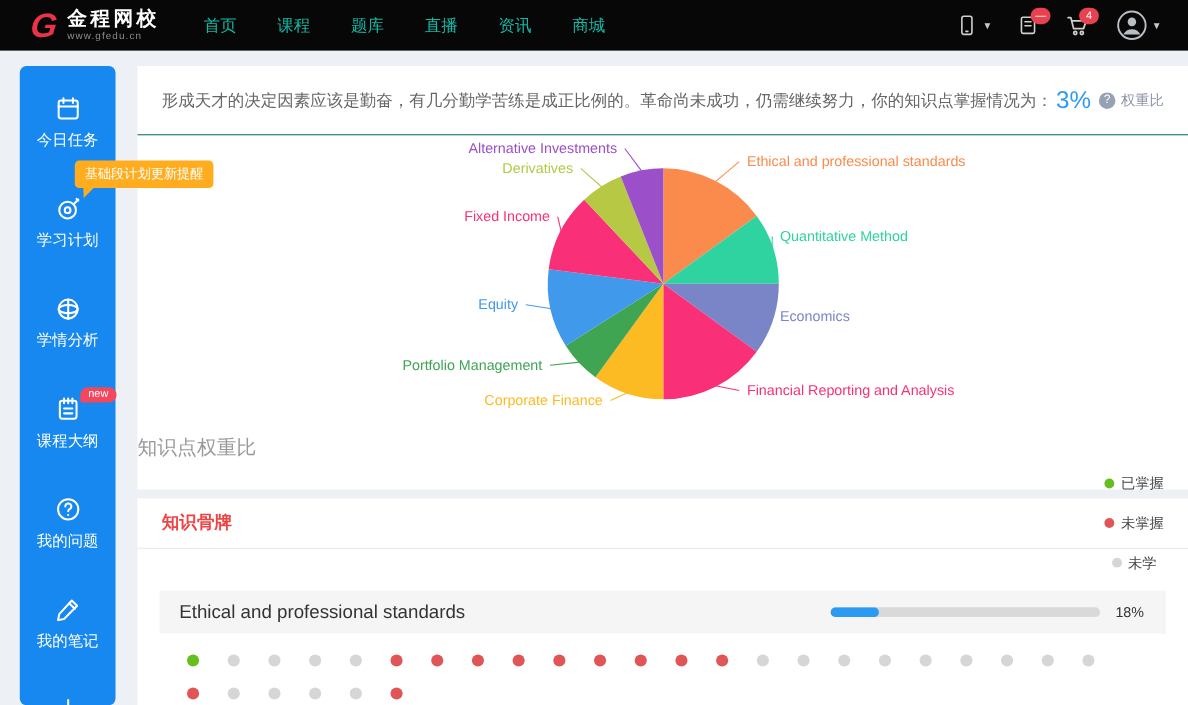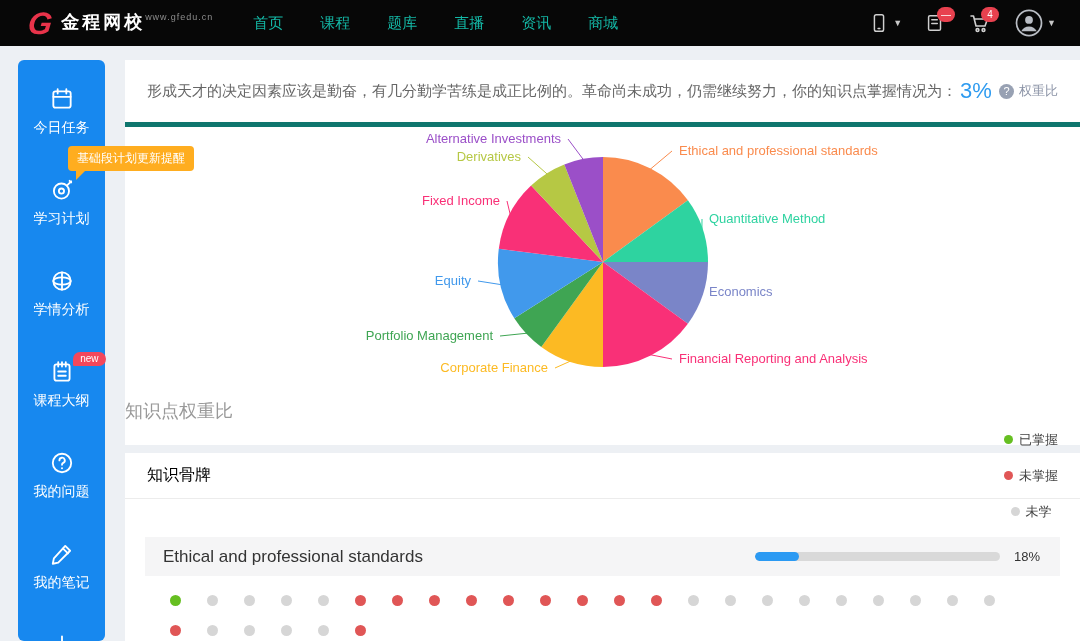--- a/index.html
+++ b/index.html
@@ -5,21 +5,21 @@
   html,body{margin:0;padding:0;}
   body{width:1080px;height:641px;position:relative;background:#edf0f4;
        font-family:"Liberation Sans","DejaVu Sans",sans-serif;overflow:hidden;}
 
   
   .navbar{position:absolute;top:0;left:0;width:1080px;height:46px;background:#070707;
           display:flex;align-items:center;z-index:10;}
   .logo{margin-left:28px;display:flex;align-items:center;gap:9px;cursor:pointer;}
   .logo-mark{color:#e8334a;font-size:31px;font-weight:bold;font-style:italic;line-height:1;
              transform:skewX(-6deg);}
-  .logo-text{display:flex;flex-direction:row;line-height:1.1;}
+  .logo-text{display:flex;flex-direction:column;line-height:1.1;}
   .logo-brand{color:#ffffff;font-size:18px;letter-spacing:3px;font-weight:bold;}
   .logo-domain{color:#8d8d8d;font-size:9px;letter-spacing:1px;}
   .menu{display:flex;gap:37px;margin-left:40px;}
   .menu-item{color:#14b8a6;font-size:15px;cursor:pointer;white-space:nowrap;}
   .nav-right{margin-left:auto;margin-right:24px;display:flex;align-items:center;gap:22px;}
   .nav-ico{position:relative;display:flex;align-items:center;cursor:pointer;}
   .nav-ico svg{display:block;}
   .caret{color:#c7c7c7;font-size:9px;margin-left:3px;}
   .badge{position:absolute;top:-4px;left:13px;min-width:10px;height:15px;padding:0 4px;
          background:#e8414f;border-radius:9px;color:#fff;font-size:10px;line-height:15px;
@@ -38,37 +38,37 @@
   .plan-tooltip{position:absolute;left:50px;top:86px;background:#ffad1f;color:#fff;
                 font-size:12px;padding:4px 9px;border-radius:4px;white-space:nowrap;z-index:8;}
   .plan-tooltip:after{content:"";position:absolute;left:8px;bottom:-9px;
                 border:5px solid transparent;border-top-color:#ffad1f;border-left-color:#ffad1f;}
 
   
   .card-top{position:absolute;left:125px;top:60px;width:955px;height:385px;background:#fff;}
   .card-bottom{position:absolute;left:125px;top:453px;width:955px;height:188px;background:#fff;}
 
   .top-header{height:62px;display:flex;align-items:center;padding:0 22px;
-              border-bottom:5px solid #0f766e;}
+              border-bottom:1px solid #0f766e;}
   .msg{color:#666;font-size:15px;}
   .pct{color:#2e9bf0;font-size:22px;margin-left:3px;}
   .weight-link{margin-left:auto;color:#8b93a6;font-size:13px;display:flex;align-items:center;
                gap:5px;cursor:pointer;}
   .q-icon{width:15px;height:15px;border-radius:50%;background:#98a1b3;color:#fff;font-size:11px;
           display:flex;align-items:center;justify-content:center;}
 
   .chart-wrap{position:relative;height:300px;}
   .chart-wrap svg{position:absolute;left:8px;top:0;}
   .pie-label{font-size:13px;font-family:"Liberation Sans",sans-serif;}
   .chart-caption{position:absolute;top:272px;left:0;width:100%;text-align:left;color:#999;
                  font-size:18px;}
 
   .kb-header{height:45px;display:flex;align-items:center;padding:0 22px;
              border-bottom:1px solid #ececec;}
-  .kb-title{color:#000000;font-size:16px;font-weight:normal;}
+  .kb-title{color:#ef4444;font-size:16px;font-weight:bold;}
   .legend{margin-left:auto;display:flex;align-items:center;gap:18px;flex-direction:column;}
   .legend-item{display:flex;align-items:center;gap:6px;color:#444;font-size:13px;}
   .legend-dot{width:9px;height:9px;border-radius:50%;}
 
   .kb-row{margin:38px 20px 0;height:39px;background:#f5f5f6;display:flex;align-items:center;
           padding:0 18px;cursor:pointer;}
   .kb-row-title{color:#333;font-size:17px;}
   .progress-track{margin-left:auto;width:245px;height:9px;background:#d9d9d9;border-radius:5px;
                   overflow:hidden;}
   .progress-fill{height:100%;background:#2b9af3;border-radius:5px;}

